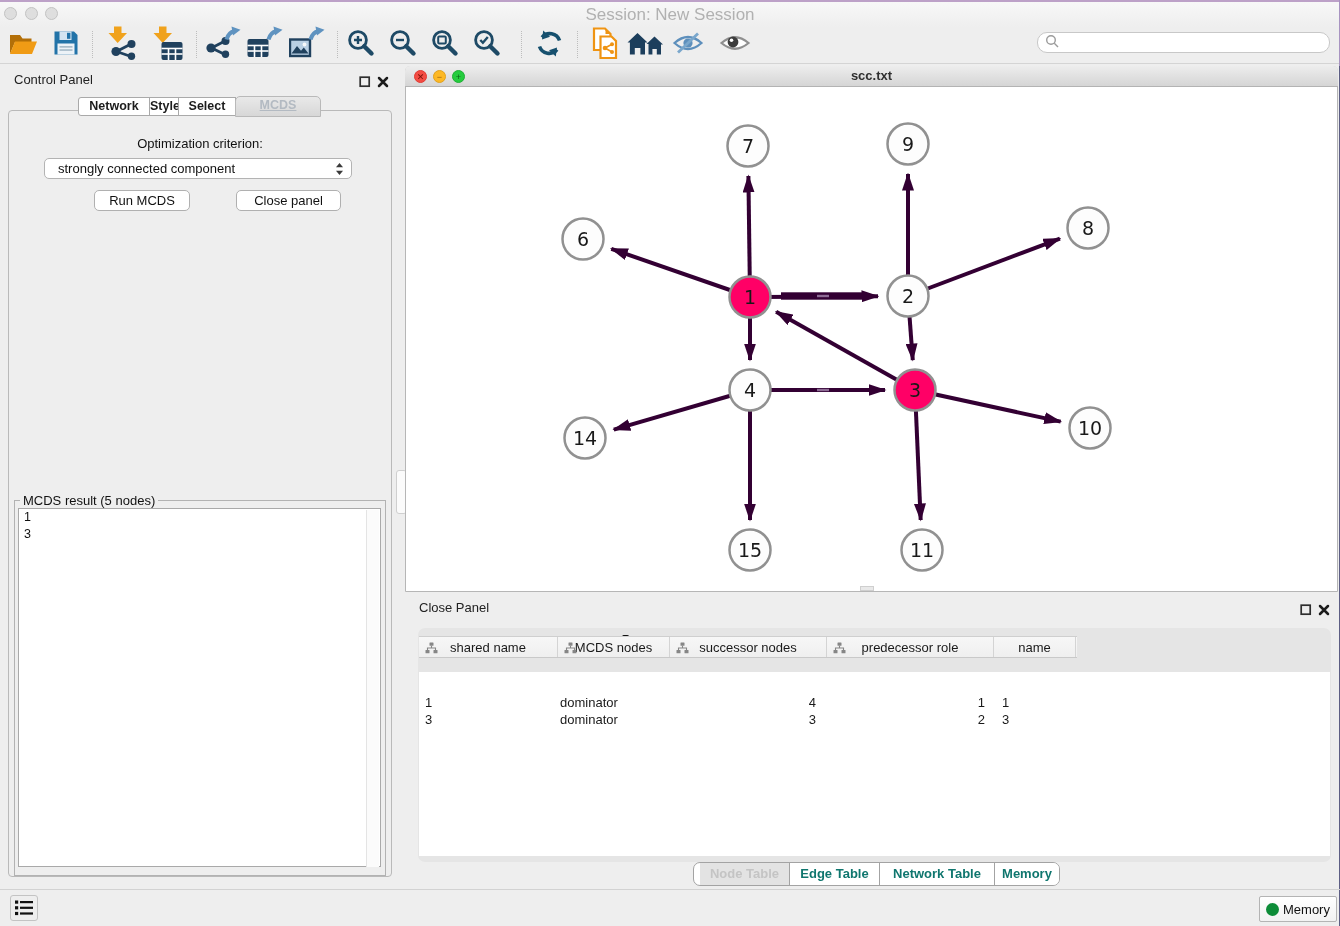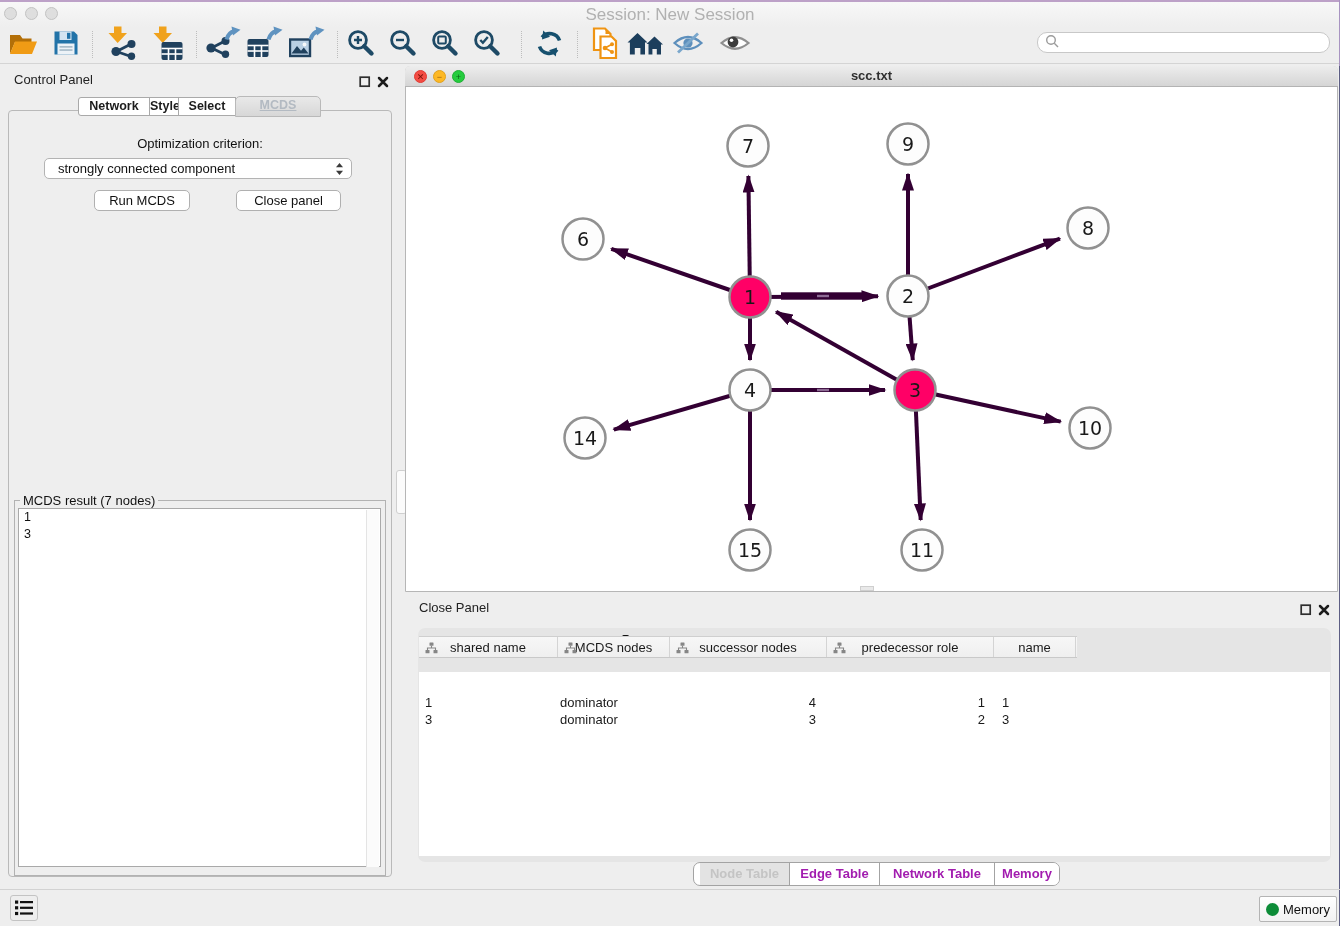--- a/index.html
+++ b/index.html
@@ -51,21 +51,21 @@
 .tpi { position:absolute; top:636px; height:22px; display:flex; align-items:center; }
 #fx-label { font-family:"DejaVu Serif",serif; font-style:italic; font-size:17px; color:#b3b3b3; }
 #tbl-area { left:419px; top:672px; width:911px; height:184px; background:#ffffff; }
 #tbl-header { left:419px; top:636px; width:658px; height:22px; display:flex; background:linear-gradient(#f7f7f7,#efefef); border-top:1px solid #cfcfcf; border-bottom:1px solid #c9c9c9; }
 .th { position:relative; display:flex; align-items:center; justify-content:center; font-size:13px; color:#1a1a1a; border-right:1px solid #d4d4d4; }
 .th .ticon { position:absolute; left:6px; top:5px; }
 .trow { position:absolute; left:419px; width:911px; height:17px; display:flex; font-size:13px; color:#1a1a1a; }
 .td { overflow:hidden; white-space:nowrap; line-height:17px; }
 
 #bottom-tabs { left:693px; top:862px; height:24px; display:flex; border:1px solid #a3a3a3; border-radius:7px; overflow:hidden; background:#fff;padding-left:6px; }
-.btab { height:22px; background:#ffffff; border-right:1px solid #a3a3a3; font-size:13px; font-weight:700; color:#a21caf; text-align:center; line-height:22px; }
+.btab { height:22px; background:#ffffff; border-right:1px solid #a3a3a3; font-size:13px; font-weight:700; color:#0f766e; text-align:center; line-height:22px; }
 .btab:last-child { border-right:none; }
 .btab.sel { background:#e3e3e3; color:#c4c4c4; }
 
 #status-sep { left:0; top:889px; width:1340px; height:1px; background:#d2d2d2; }
 #list-btn { left:10px; top:895px; width:28px; height:26px; border:1px solid #c3c3c3; border-radius:3px; display:flex; align-items:center; justify-content:center; }
 #memory-btn { left:1259px; top:896px; width:78px; height:26px; background:linear-gradient(#ffffff,#f2f2f2); border:1px solid #b4b4b4; border-radius:2px; display:flex; align-items:center; padding-left:6px; }
 #memory-dot { width:13px; height:13px; border-radius:50%; background:#0d8c38; margin-right:4px; }
 #memory-label { font-size:13px; color:#111; }
 </style>
 </head>
@@ -103,21 +103,21 @@
 <div class="abs" id="opt-select">
   <span>strongly connected component</span>
   <span class="abs" id="opt-stepper"><svg width="9" height="14" viewBox="0 0 9 14">
         <path d="M4.5 1 L8 5.2 H1 z" fill="#3a3a3a"></path>
         <path d="M4.5 13 L1 8.8 h7 z" fill="#3a3a3a"></path>
       </svg></span>
 </div>
 <div class="abs btn" id="run-btn">Run MCDS</div>
 <div class="abs btn" id="close-btn">Close panel</div>
 <div class="abs" id="result-box"></div>
-<div class="abs" id="result-legend">MCDS result (7 nodes)</div>
+<div class="abs" id="result-legend">MCDS result (5 nodes)</div>
 <div class="abs" id="result-inner">
   <div id="result-lines">
       <div class="result-line">1</div>
       <div class="result-line">3</div>
     </div>
   <div id="result-scroll"></div>
 </div>
 <div class="abs" id="vsplit-handle"></div>
 
 <div class="abs" id="net-frame"></div>

